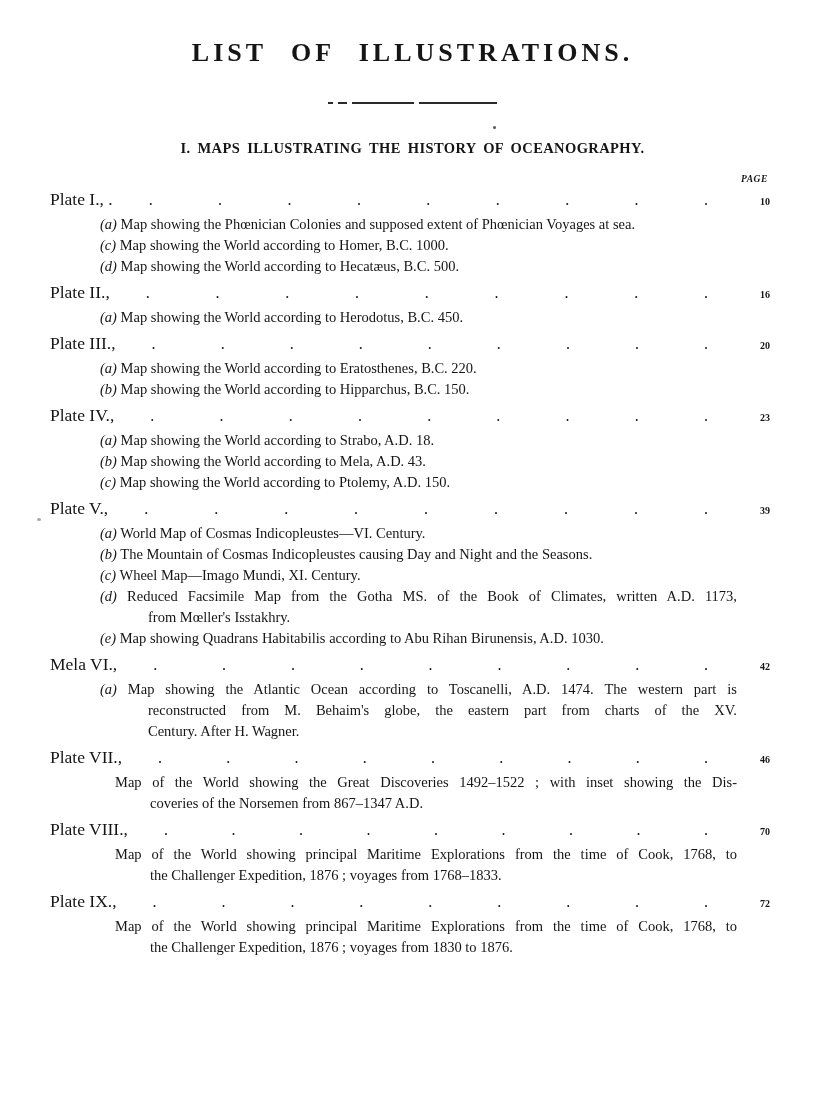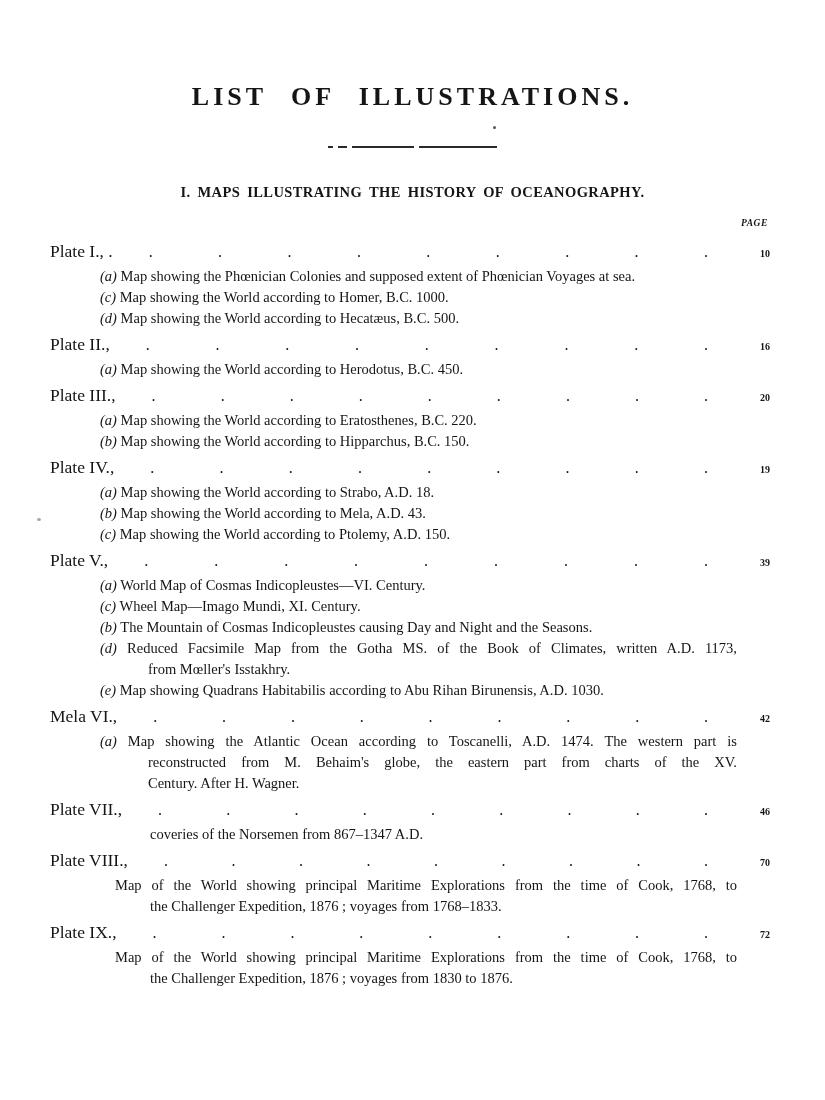--- a/index.html
+++ b/index.html
@@ -4,21 +4,21 @@
 <style>
   html, body { margin: 0; padding: 0; }
   body {
     width: 825px; height: 1100px;
     background: #ffffff;
     color: #151515;
     font-family: "Liberation Serif", serif;
     position: relative;
     overflow: hidden;
   }
-  .sheet { padding-top: 82px; }
+  .sheet { padding-top: 38px; }
 
   .title {
     text-align: center;
     font-size: 26px;
     font-weight: bold;
     letter-spacing: 4px;
     word-spacing: 14px;
     margin: 0;
   }
   .title-dot {
@@ -50,21 +50,21 @@
   }
   .page-label {
     text-align: right;
     margin: 5px 57px 0 0;
     font-size: 9.5px;
     font-weight: bold;
     letter-spacing: 0.6px;
     font-style: italic;
   }
 
-  .plates { margin-top: 12px; }
+  .plates { margin-top: 4px; }
   .plate-row {
     display: flex; align-items: baseline;
     margin: 4px 55px 1px 50px;
     font-size: 17.5px;
     line-height: 23px;
   }
   .plate-title { white-space: pre; }
   .leader {
     flex: 1 1 auto;
     display: flex; justify-content: space-between;
@@ -178,21 +178,21 @@
           <span class="dot">.</span>
           <span class="dot">.</span>
           <span class="dot">.</span>
           <span class="dot">.</span>
           <span class="dot">.</span>
           <span class="dot">.</span>
           <span class="dot">.</span>
           <span class="dot">.</span>
           <span class="dot">.</span>
         </span>
-        <span class="plate-page">19</span>
+        <span class="plate-page">23</span>
       </div>
       <div class="entry">
         <div class="line"><i class="lab">(a)</i> Map showing the World according to Strabo, A.D. 18.</div>
       </div>
       <div class="entry">
         <div class="line"><i class="lab">(b)</i> Map showing the World according to Mela, A.D. 43.</div>
       </div>
       <div class="entry">
         <div class="line"><i class="lab">(c)</i> Map showing the World according to Ptolemy, A.D. 150.</div>
       </div>
@@ -208,24 +208,24 @@
           <span class="dot">.</span>
           <span class="dot">.</span>
           <span class="dot">.</span>
         </span>
         <span class="plate-page">39</span>
       </div>
       <div class="entry">
         <div class="line"><i class="lab">(a)</i> World Map of Cosmas Indicopleustes—VI. Century.</div>
       </div>
       <div class="entry">
+        <div class="line"><i class="lab">(b)</i> The Mountain of Cosmas Indicopleustes causing Day and Night and the Seasons.</div>
+      </div>
+      <div class="entry">
         <div class="line"><i class="lab">(c)</i> Wheel Map—Imago Mundi, XI. Century.</div>
-      </div>
-      <div class="entry">
-        <div class="line"><i class="lab">(b)</i> The Mountain of Cosmas Indicopleustes causing Day and Night and the Seasons.</div>
       </div>
       <div class="entry">
         <div class="line just"><i class="lab">(d)</i> Reduced Facsimile Map from the Gotha MS. of the Book of Climates, written A.D. 1173,</div>
         <div class="line cont">from Mœller's Isstakhry.</div>
       </div>
       <div class="entry">
         <div class="line"><i class="lab">(e)</i> Map showing Quadrans Habitabilis according to Abu Rihan Birunensis, A.D. 1030.</div>
       </div>
       <div class="plate-row">
         <span class="plate-title">Mela VI.,</span>
@@ -256,20 +256,21 @@
           <span class="dot">.</span>
           <span class="dot">.</span>
           <span class="dot">.</span>
           <span class="dot">.</span>
           <span class="dot">.</span>
           <span class="dot">.</span>
         </span>
         <span class="plate-page">46</span>
       </div>
       <div class="entry nolabel">
+        <div class="line just">Map of the World showing the Great Discoveries 1492–1522 ; with inset showing the Dis-</div>
         <div class="line cont">coveries of the Norsemen from 867–1347 A.D.</div>
       </div>
       <div class="plate-row">
         <span class="plate-title">Plate VIII.,</span>
         <span class="leader">
           <span class="dot">.</span>
           <span class="dot">.</span>
           <span class="dot">.</span>
           <span class="dot">.</span>
           <span class="dot">.</span>

